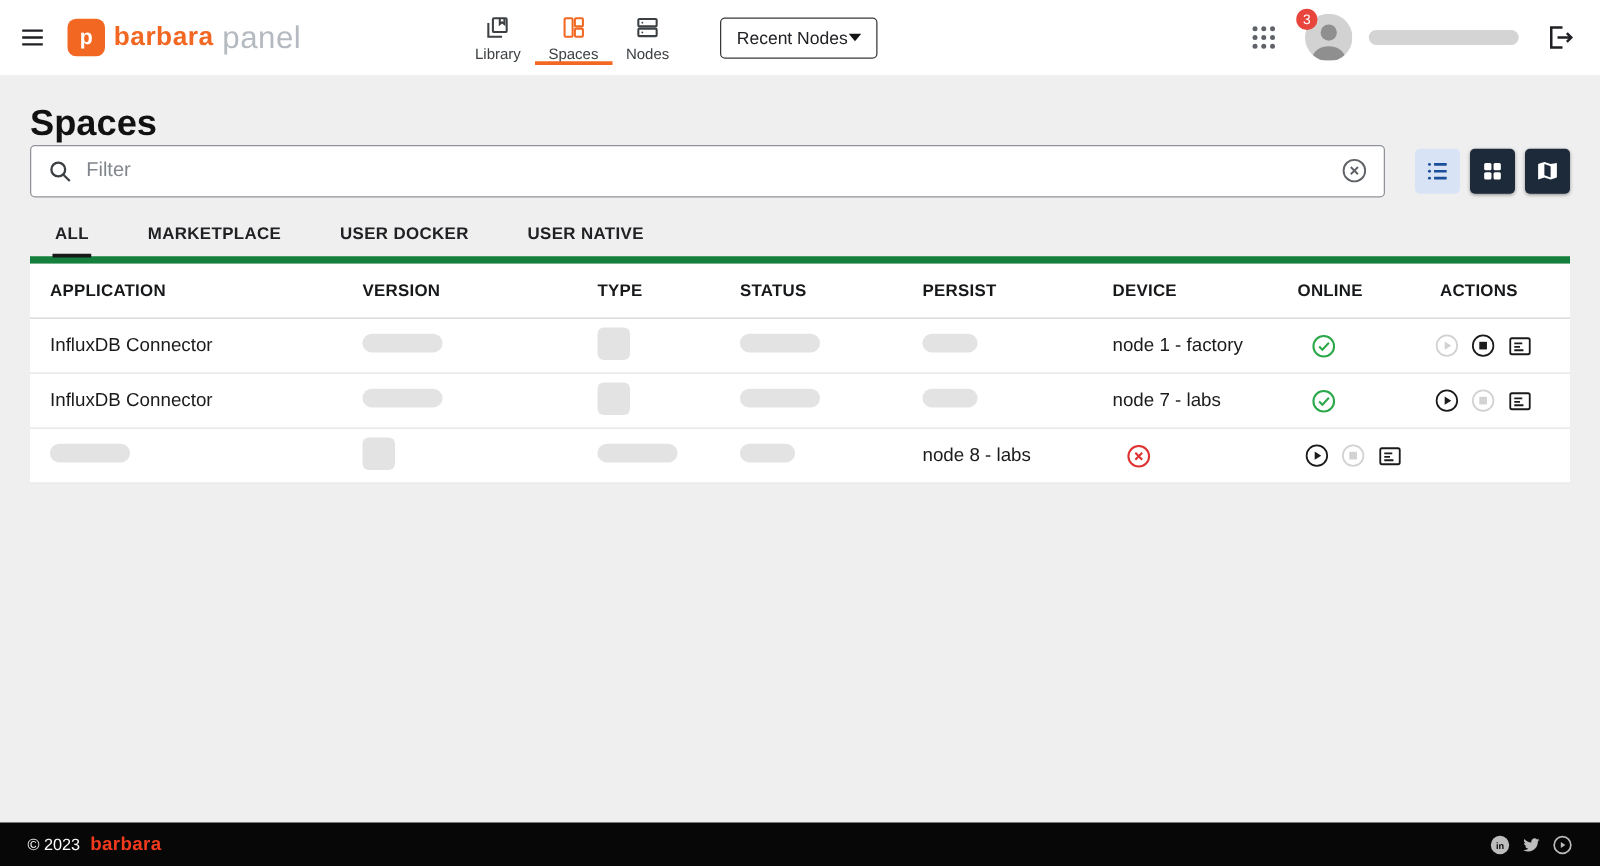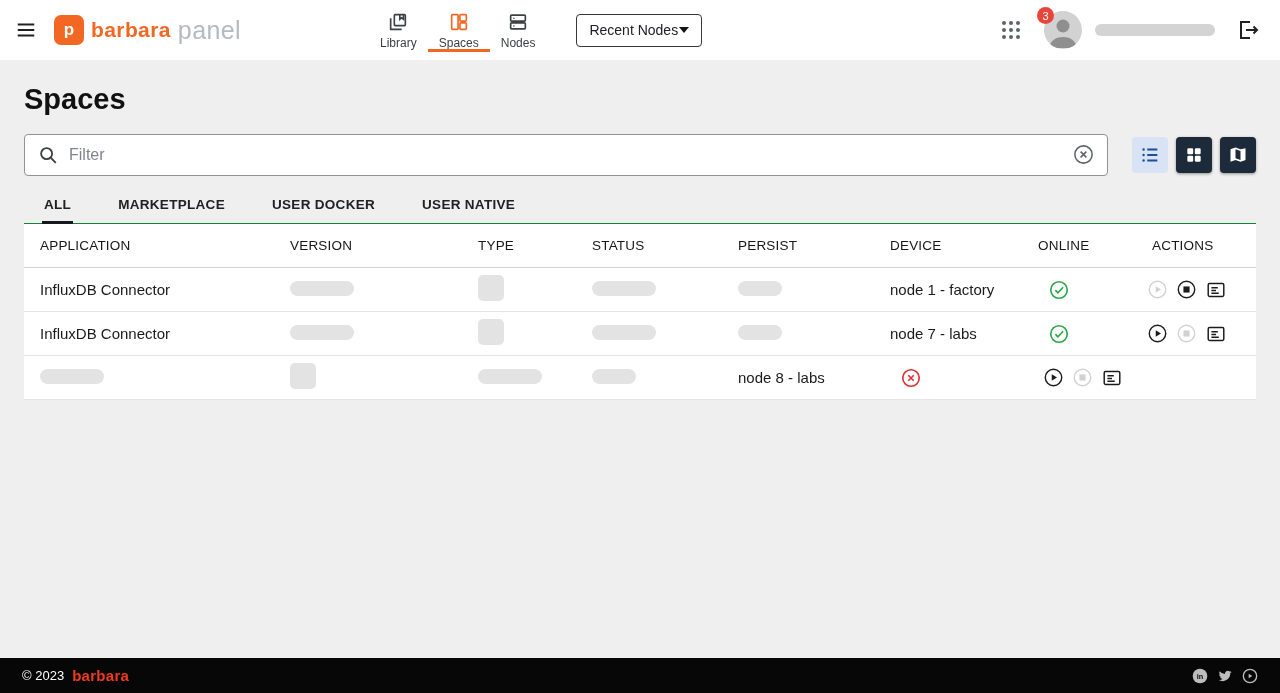--- a/index.html
+++ b/index.html
@@ -29,37 +29,37 @@
   .apps-grid i{width:4px;height:4px;border-radius:50%;background:#5f6368;}
   .avatar-wrap{position:relative;width:38px;height:38px;cursor:pointer;}
   .avatar{display:block;width:38px;height:38px;border-radius:50%;overflow:hidden;}
   .badge{position:absolute;top:-4px;left:-7px;min-width:17px;height:17px;border-radius:50%;background:var(--badge,#e8453c);color:#fff;font-size:11px;display:flex;align-items:center;justify-content:center;z-index:2;}
   .header-skel{width:120px;height:12px;border-radius:6px;background:#d4d4d4;display:inline-block;}
 
   
   .content{flex:1;padding:24px 24px 0;}
   .page-title{font-size:29px;font-weight:700;color:#111;line-height:1.1;}
   .page-subtitle{font-size:15px;color:#5f6368;margin-top:6px;}
-  .filter-row{display:flex;align-items:center;margin-top:18px;}
+  .filter-row{display:flex;align-items:center;}
   .filter-box{flex:1;height:42px;background:#fff;border:1px solid #8f9399;border-radius:4px;display:flex;align-items:center;padding:0 12px;gap:10px;}
   .search-icon{color:#3c4043;display:flex;}
   .filter-input{flex:1;border:none;outline:none;font-size:16px;font-family:inherit;color:#202124;background:transparent;}
   .filter-input::placeholder{color:#80868b;}
   .clear-btn{color:#5f6368;display:flex;}
   .view-toggles{display:flex;gap:8px;margin-left:24px;}
   .view-btn{width:36px;height:36px;border-radius:4px;display:flex;align-items:center;justify-content:center;background:var(--view-dark-bg,#1d2a39);color:#fff;box-shadow:0 1px 3px rgba(0,0,0,.4);}
   .view-btn.selected{background:var(--view-sel-bg,#d8e3f5);color:var(--view-sel-fg,#1b4e9b);box-shadow:none;}
 
-  .tabs{display:flex;gap:43px;margin-top:22px;padding-left:18px;border-bottom:1px solid #15803d;}
+  .tabs{display:flex;gap:43px;margin-top:22px;padding-left:18px;border-bottom:6px solid #15803d;}
   .tab{font-size:13.5px;font-weight:700;letter-spacing:.3px;color:#202124;padding:0 2px 10px;border-bottom:3px solid transparent;margin-bottom:-1px;text-transform:uppercase;line-height:1;}
   .tab.active{border-bottom-color:#17181a;}
 
   .table{background:#fff;}
   .thead,.trow{display:grid;grid-template-columns:250px 188px 114px 146px 152px 148px 104px 1fr;align-items:center;height:44px;}
-  .thead{font-size:13.5px;font-weight:400;color:#17181a;border-bottom:1px solid #d4d4d4;letter-spacing:.2px;}
+  .thead{font-size:13.5px;font-weight:700;color:#17181a;border-bottom:1px solid #d4d4d4;letter-spacing:.2px;}
   .th,.cell{padding-left:16px;}
   .th-actions{padding-left:26px;}
   .trow{border-bottom:1px solid #e4e4e4;font-size:15px;color:#1b1b1b;cursor:pointer;}
   .skel{display:inline-block;background:#e3e3e3;border-radius:8px;}
   .skel-version,.skel-status{width:64px;height:15px;}
   .skel-type{width:26px;height:26px;border-radius:5px;}
   .skel-persist{width:44px;height:15px;}
   .online-cell{display:flex;padding-left:26px;}
   .online-icon{display:flex;color:var(--green,#2ba84a);}
   .online-icon .icon-offline{display:none;}

